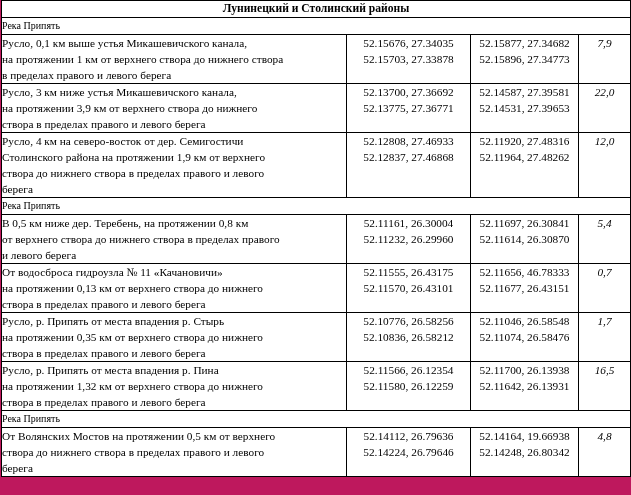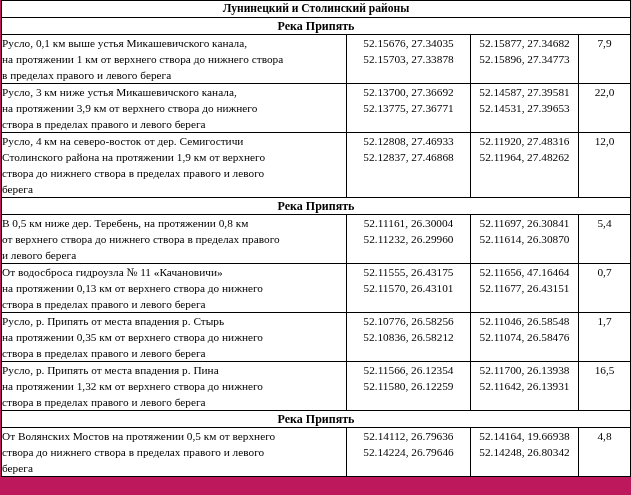--- a/index.html
+++ b/index.html
@@ -45,25 +45,25 @@
 
   .section-head {
     text-align: center;
     font-weight: bold;
     height: 16px;
     line-height: 16px;
     font-size: 11.6px;
     white-space: nowrap;
   }
   .river-head {
-    text-align: center;
-    font-weight: bold;
-    height: 16px;
-    line-height: 16px;
-    font-size: 12px;
+    text-align: left;
+    font-weight: normal;
+    height: 16px;
+    line-height: 16px;
+    font-size: 10px;
     white-space: nowrap;
   }
   .desc-cell {
     padding: 0 1px 0 2px;
     text-align: left;
   }
   .desc-cell .ln {
     display: block;
     height: 16px;
     line-height: 16px;
@@ -76,20 +76,21 @@
   }
   .coord-cell .ln {
     display: block;
     height: 16px;
     line-height: 16px;
     white-space: nowrap;
   }
   .len-cell {
     text-align: center;
     padding: 0 6px 0 0;
+    font-style: italic;
   }
   .len-cell .ln {
     display: block;
     height: 16px;
     line-height: 16px;
     white-space: nowrap;
   }
 </style>
 </head>
 <body>
@@ -189,21 +190,21 @@
           <td class="desc-cell">
             <span class="ln">От водосброса гидроузла № 11 «Качановичи»</span>
             <span class="ln">на протяжении 0,13 км от верхнего створа до нижнего</span>
             <span class="ln">створа в пределах правого и левого берега</span>
           </td>
           <td class="coord-cell">
             <span class="ln">52.11555, 26.43175</span>
             <span class="ln">52.11570, 26.43101</span>
           </td>
           <td class="coord-cell">
-            <span class="ln">52.11656, 47.16464</span>
+            <span class="ln">52.11656, 46.78333</span>
             <span class="ln">52.11677, 26.43151</span>
           </td>
           <td class="len-cell">
             <span class="ln">0,7</span>
           </td>
         </tr>
         <tr>
           <td class="desc-cell">
             <span class="ln">Русло, р. Припять от места впадения р. Стырь</span>
             <span class="ln">на протяжении 0,35 км от верхнего створа до нижнего</span>

